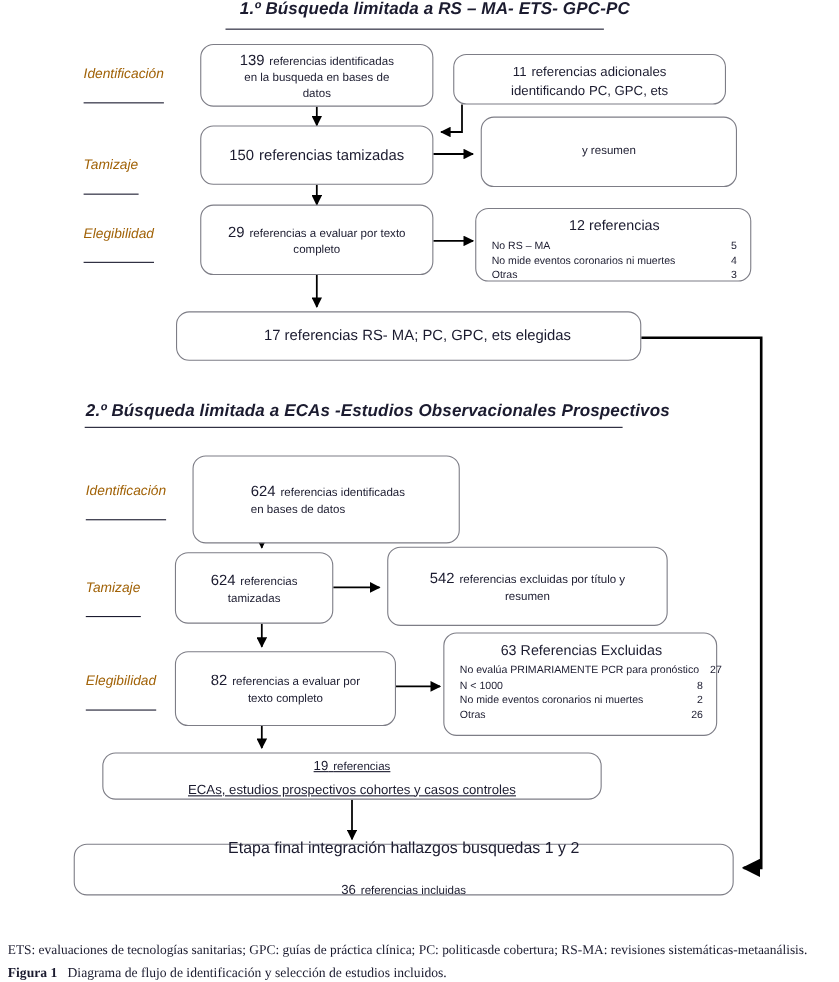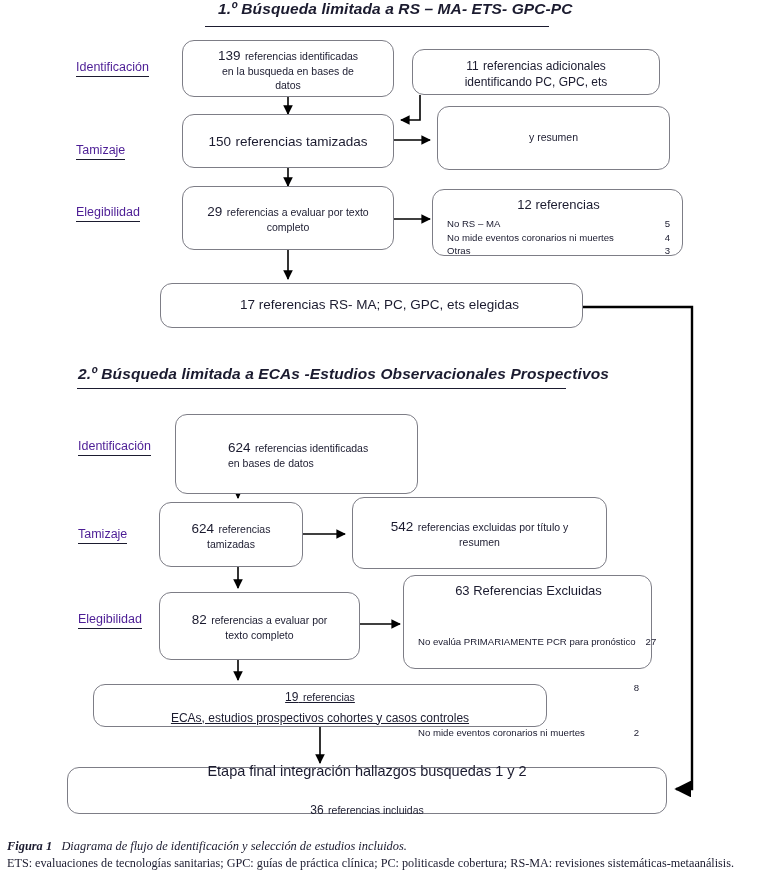--- a/index.html
+++ b/index.html
@@ -22,24 +22,25 @@
     font-size:15.5px;
     letter-spacing:.1px;
     color:#1b1b2f;
     white-space:nowrap;
   }
   .sec-rule{position:absolute;border-top:1.4px solid #1b1b2f;}
 
   
   .stage-label{
     position:absolute;
+    font-style:italic;
     font-size:12.5px;
-    color:#4c1d95;
+    color:#a16207;
     white-space:nowrap;
-    padding-bottom:2px;
+    padding-bottom:19px;
     border-bottom:1.2px solid #1b1b2f;
   }
 
   
   .box{
     position:absolute;
     border:1px solid #7d7d86;
     border-radius:12px;
     background:#ffffff;
     box-sizing:border-box;
@@ -217,21 +218,21 @@
       <span class="sml">referencias excluidas por título y</span></span>
     <span class="line sml">resumen</span>
   </div>
 
   <div class="box" style="left:159px;top:592px;width:201px;height:68px;">
     <span class="line"><span class="num">82</span>
       <span class="sml">referencias a evaluar por</span></span>
     <span class="line sml">texto completo</span>
   </div>
 
-  <div class="box listbox" style="left:403px;top:575px;width:249px;height:94px;gap:32px;">
+  <div class="box listbox" style="left:403px;top:575px;width:249px;height:94px;">
     <div class="hdr">
       <span>63</span>
       <span>Referencias Excluidas</span>
     </div>
     <div class="reason-row">
       <span class="rlabel">No evalúa PRIMARIAMENTE PCR para pronóstico</span>
       <span class="rval">27</span>
     </div>
     <div class="reason-row">
       <span class="rlabel">N &lt; 1000</span>
@@ -252,18 +253,18 @@
       <span class="sml">referencias</span></span>
     <span class="line mid" style="margin-top:5px;">ECAs,  estudios prospectivos cohortes y casos controles</span>
   </div>
 
   <div class="box" style="left:67px;top:767px;width:600px;height:47px;">
     <span class="line" style="font-size:14.5px;">Etapa final integración hallazgos busquedas 1 y 2</span>
     <span class="line" style="margin-top:19px;"><span class="mid">36</span>
       <span class="sml">referencias incluidas</span></span>
   </div>
 
-  <div class="caption" style="top:838px;font-style:italic;">
+  <div class="caption" style="top:876px;">
     <b>Figura 1</b>&nbsp;&nbsp;&nbsp;<span>Diagrama de flujo de identificación y selección de estudios incluidos.</span>
   </div>
   <div class="caption cap-line2" style="top:855px;">ETS: evaluaciones de tecnologías sanitarias; GPC: guías de práctica clínica; PC: politicasde cobertura; RS-MA: revisiones sistemáticas-metaanálisis.</div>
 
 </div>
 
 </body></html>

